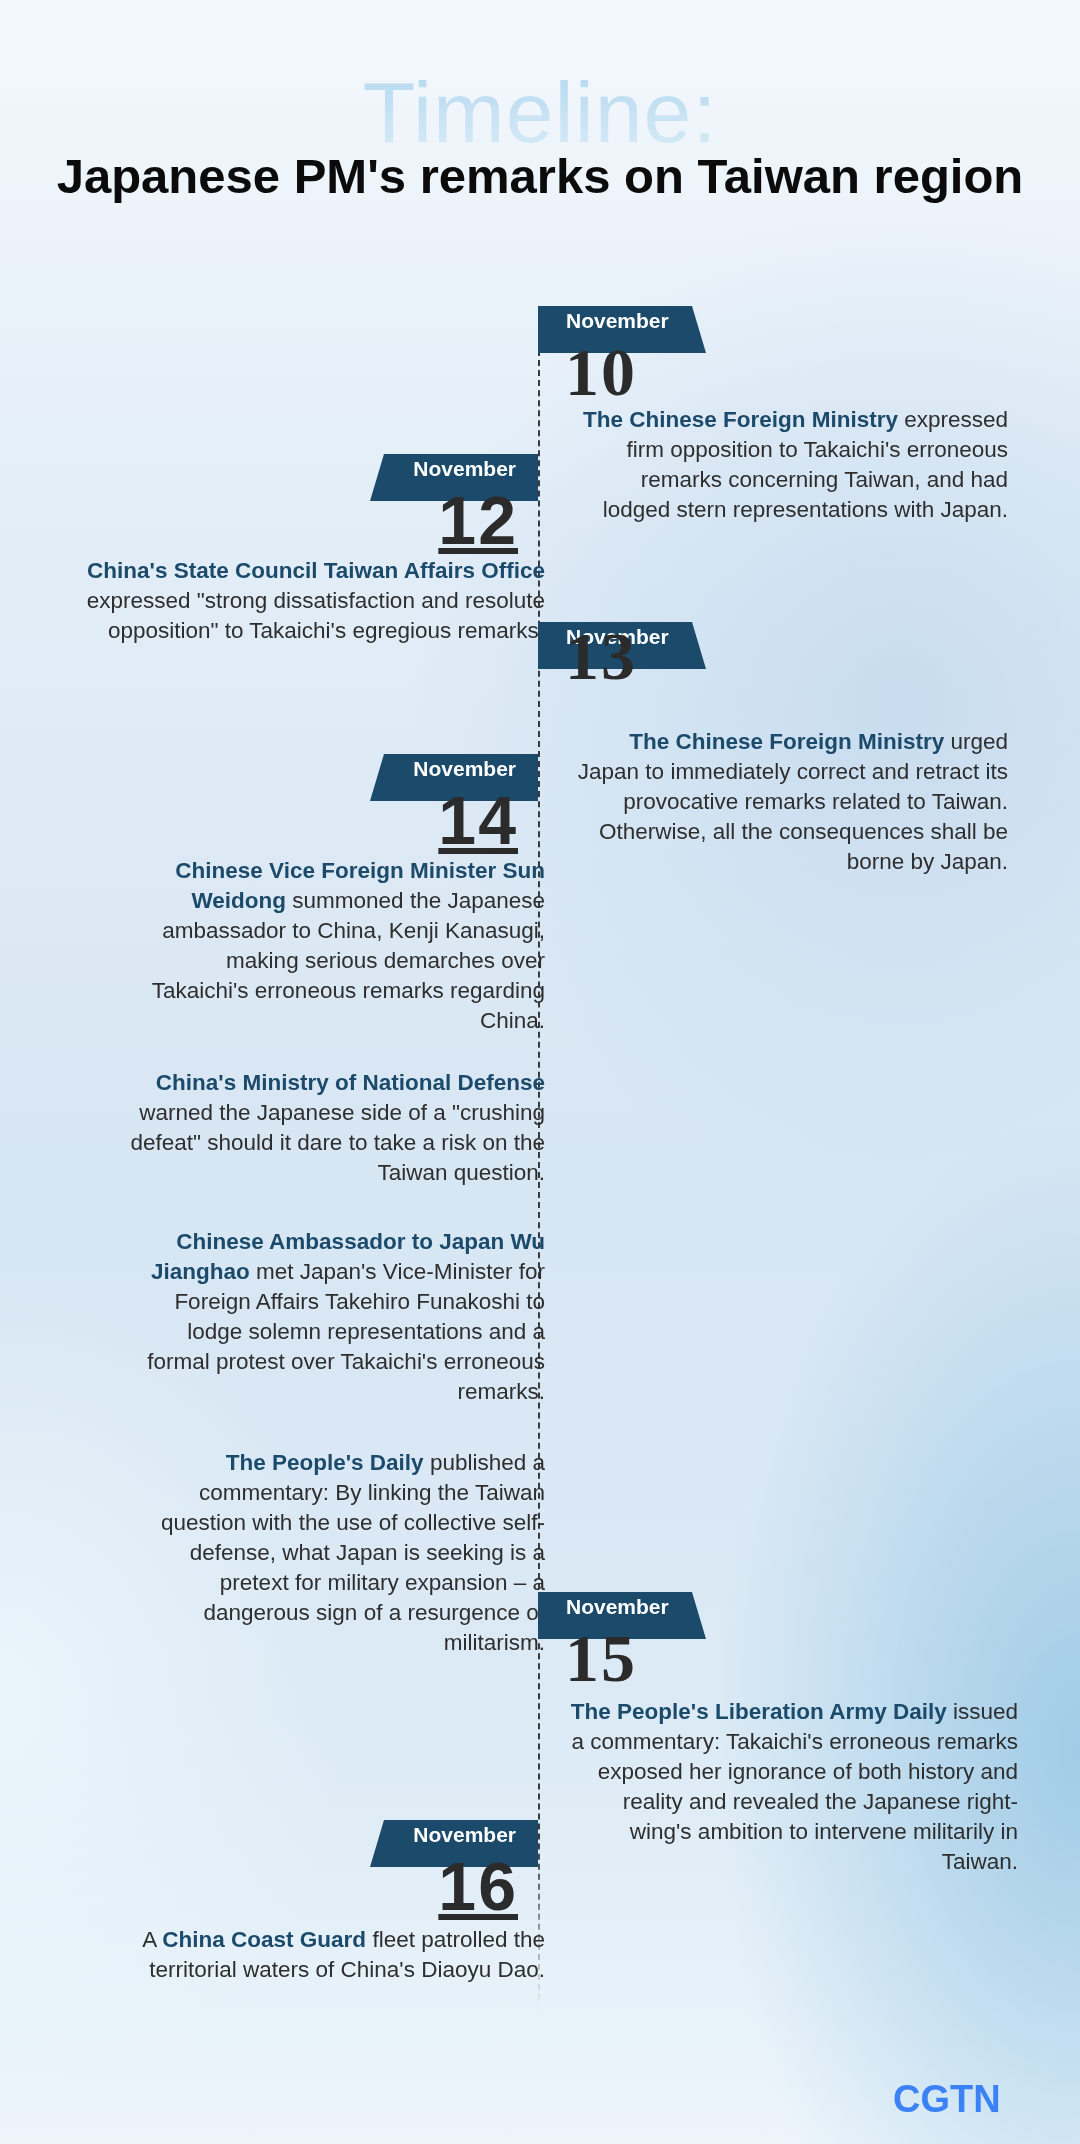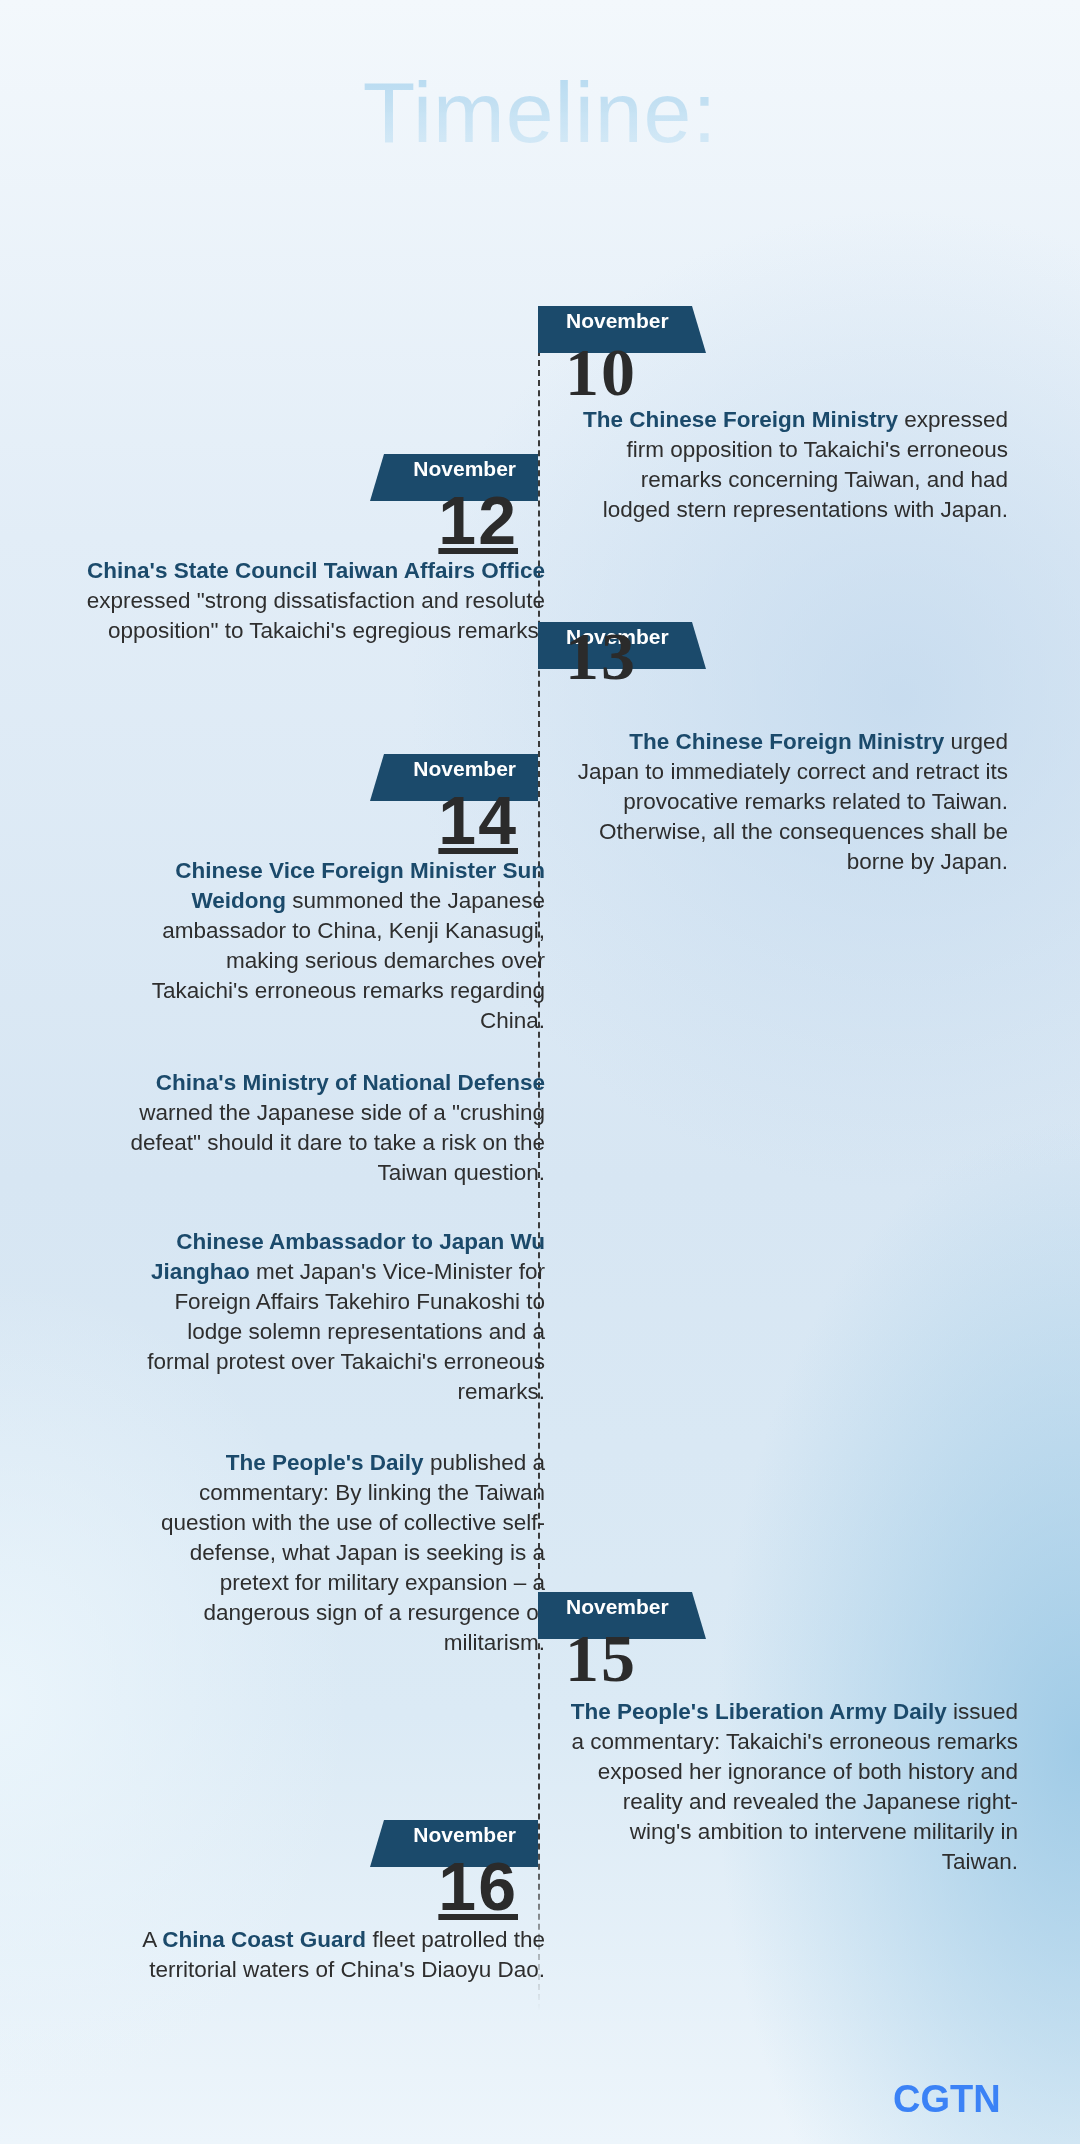--- a/index.html
+++ b/index.html
@@ -52,20 +52,21 @@
   .logo {
     position: absolute; left: 893px; top: 2078px; font-size: 38px; font-weight: 700;
     color: #3b82f6; letter-spacing: 0px;
   }
 </style>
 </head>
 <body>
 
 <div class="title-ghost">Timeline:</div>
 <div class="title-main">
+  <div>Japanese PM's remarks on Taiwan region</div>
 </div>
 
 <div class="spine"></div>
 
 <div class="badge right" style="top:306px">November</div>
 <div class="day right" style="top:336px">10</div>
 <div class="entry right" style="top:405px"><b>The Chinese Foreign Ministry</b><span> expressed firm opposition to Takaichi's erroneous remarks concerning Taiwan, and had lodged stern representations with Japan.</span></div>
 
 <div class="badge left" style="top:454px">November</div>
 <div class="day left" style="top:484px">12</div>

